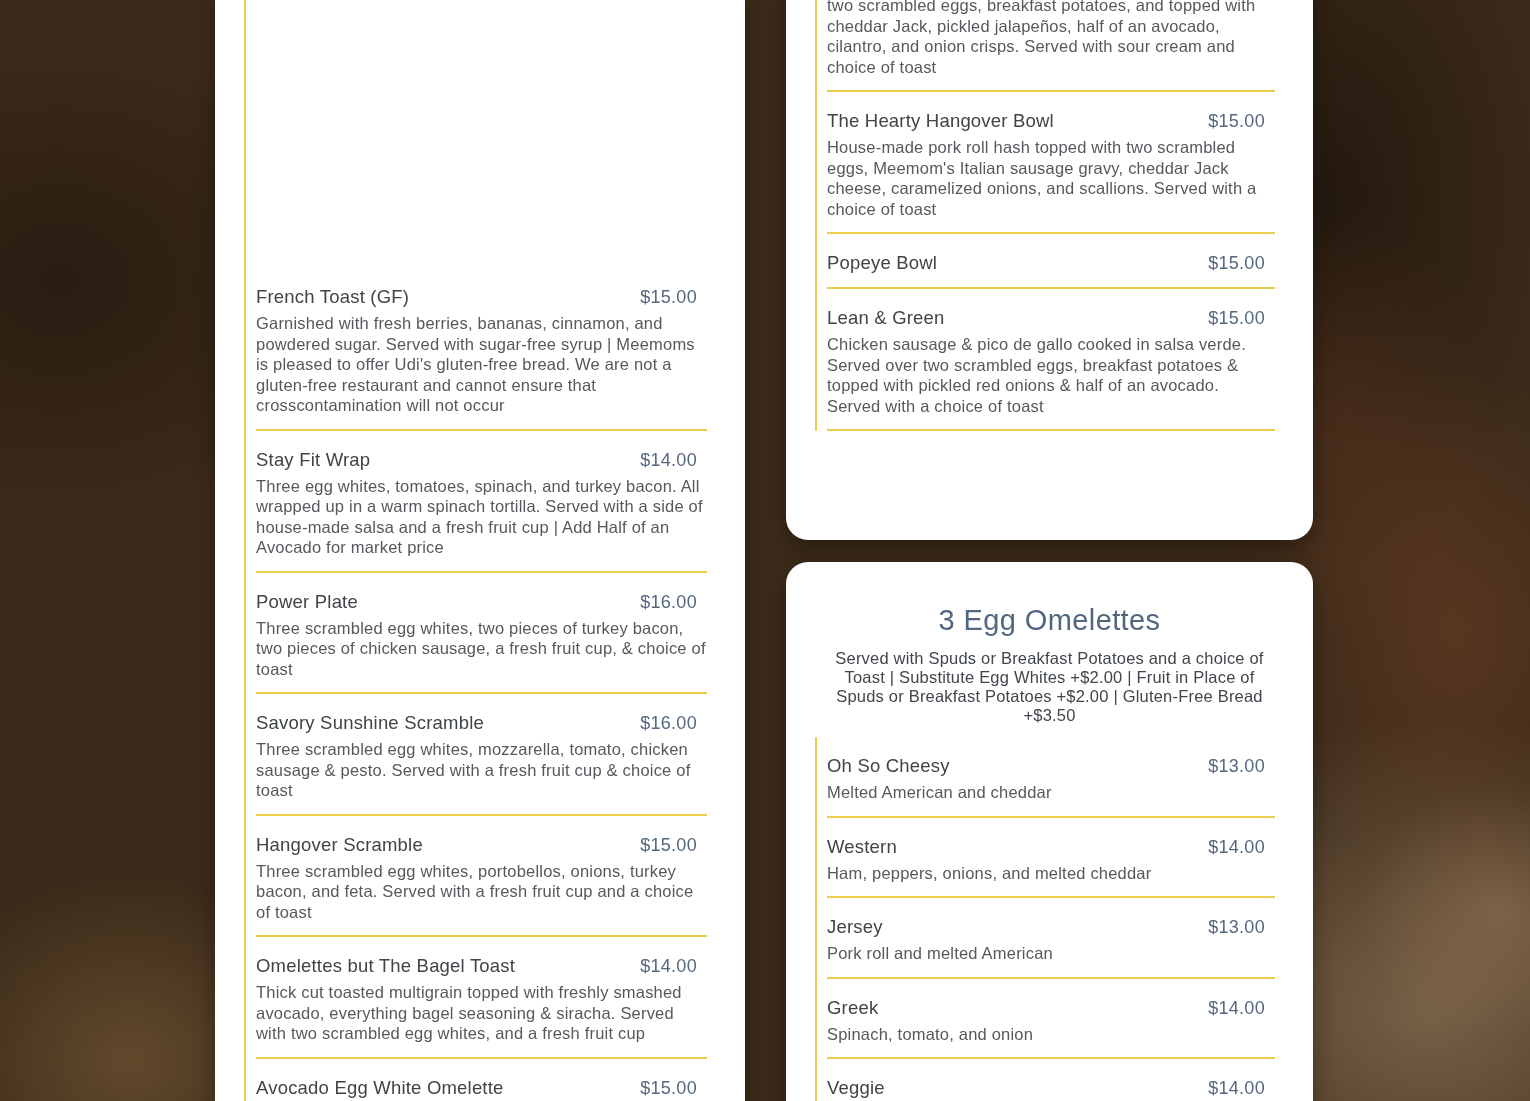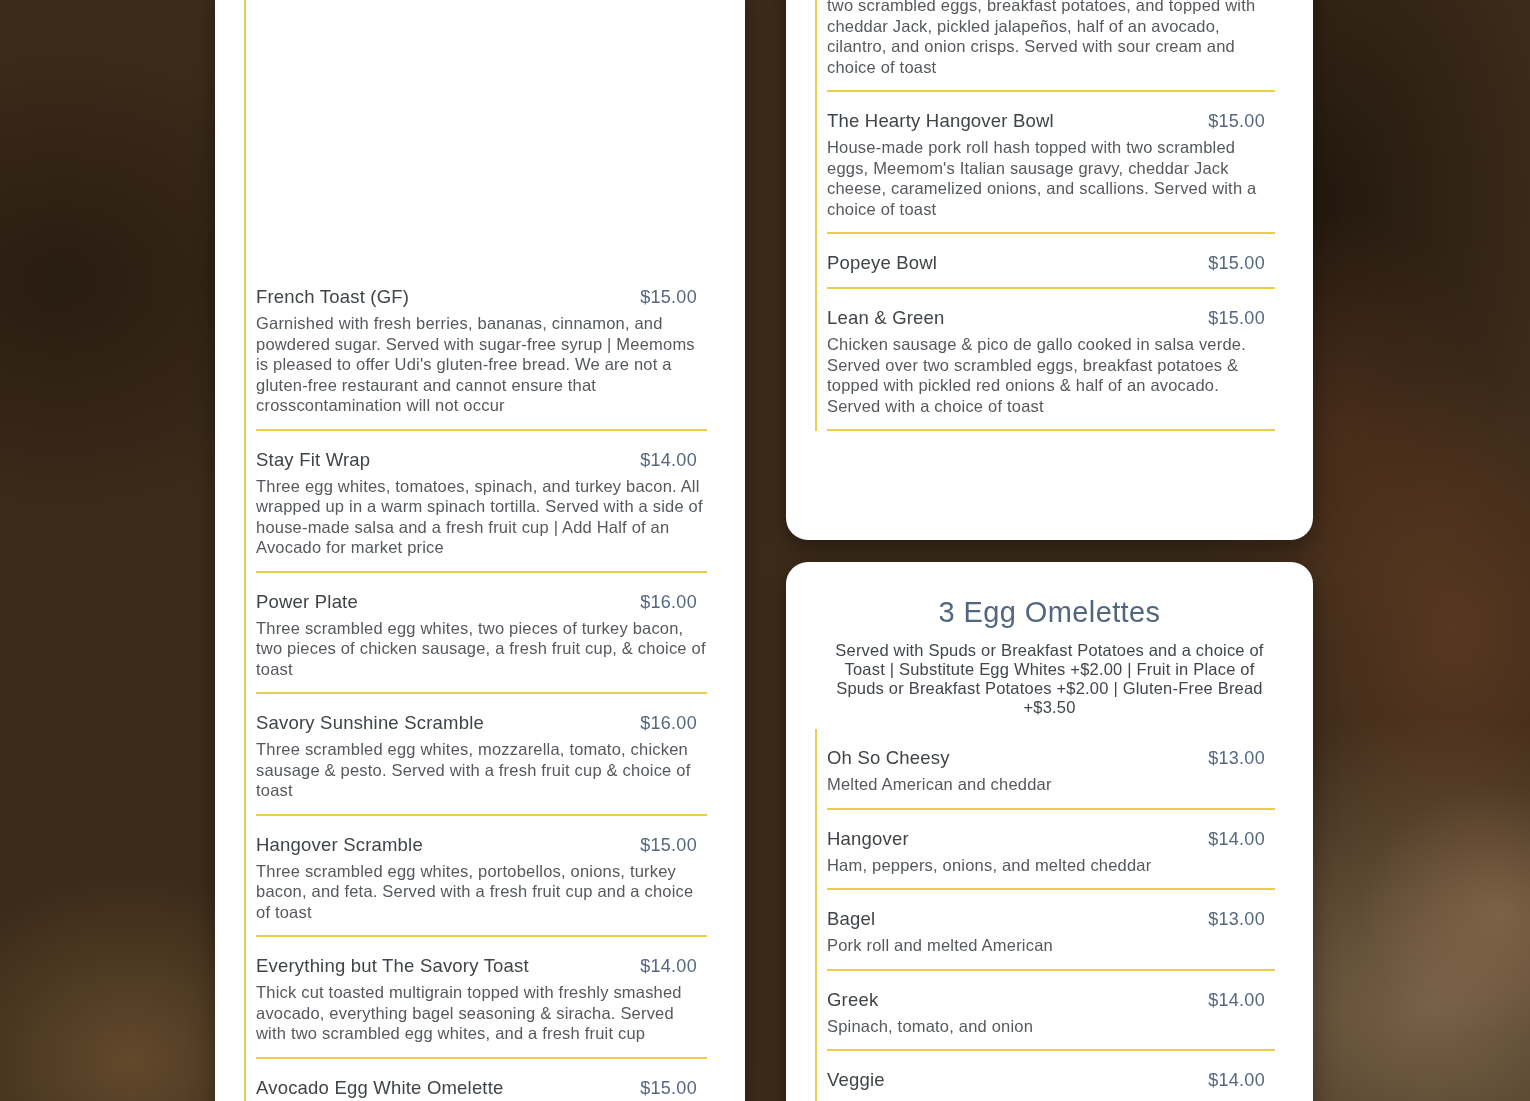--- a/index.html
+++ b/index.html
@@ -73,21 +73,21 @@
     line-height: 20.5px;
     color: var(--description, #55595d);
     letter-spacing: 0.2px;
   }
   .partial-item {
     padding-top: 36px;
   }
 
   .section-head { padding-top: 34px; }
   .section-title {
-    margin: 0;
+    margin: 8px;
     text-align: center;
     font-size: 29px;
     font-weight: 500;
     color: var(--section_title, #52677f);
     letter-spacing: 0.4px;
   }
   .section-subtitle {
     margin: 12px 36px 0 36px;
     text-align: center;
     font-size: 16.5px;
@@ -141,21 +141,21 @@
   <div class="menu-item">
     <div class="item-row">
       <span class="item-name">Hangover Scramble</span>
       <span class="item-price">$15.00</span>
     </div>
     <div class="item-desc">Three scrambled egg whites, portobellos, onions, turkey bacon, and feta. Served with a fresh fruit cup and a choice of toast</div>
   </div>
 
   <div class="menu-item">
     <div class="item-row">
-      <span class="item-name">Everything but The Savory Toast</span>
+      <span class="item-name">Omelettes but The Bagel Toast</span>
       <span class="item-price">$14.00</span>
     </div>
     <div class="item-desc">Thick cut toasted multigrain topped with freshly smashed avocado, everything bagel seasoning &amp; siracha. Served with two scrambled egg whites, and a fresh fruit cup</div>
   </div>
 
   <div class="menu-item">
     <div class="item-row">
       <span class="item-name">Avocado Egg White Omelette</span>
       <span class="item-price">$15.00</span>
     </div>
@@ -206,29 +206,29 @@
   <div class="menu-item">
     <div class="item-row">
       <span class="item-name">Oh So Cheesy</span>
       <span class="item-price">$13.00</span>
     </div>
     <div class="item-desc">Melted American and cheddar</div>
   </div>
 
   <div class="menu-item">
     <div class="item-row">
-      <span class="item-name">Hangover</span>
+      <span class="item-name">Western</span>
       <span class="item-price">$14.00</span>
     </div>
     <div class="item-desc">Ham, peppers, onions, and melted cheddar</div>
   </div>
 
   <div class="menu-item">
     <div class="item-row">
-      <span class="item-name">Bagel</span>
+      <span class="item-name">Jersey</span>
       <span class="item-price">$13.00</span>
     </div>
     <div class="item-desc">Pork roll and melted American</div>
   </div>
 
   <div class="menu-item">
     <div class="item-row">
       <span class="item-name">Greek</span>
       <span class="item-price">$14.00</span>
     </div>

